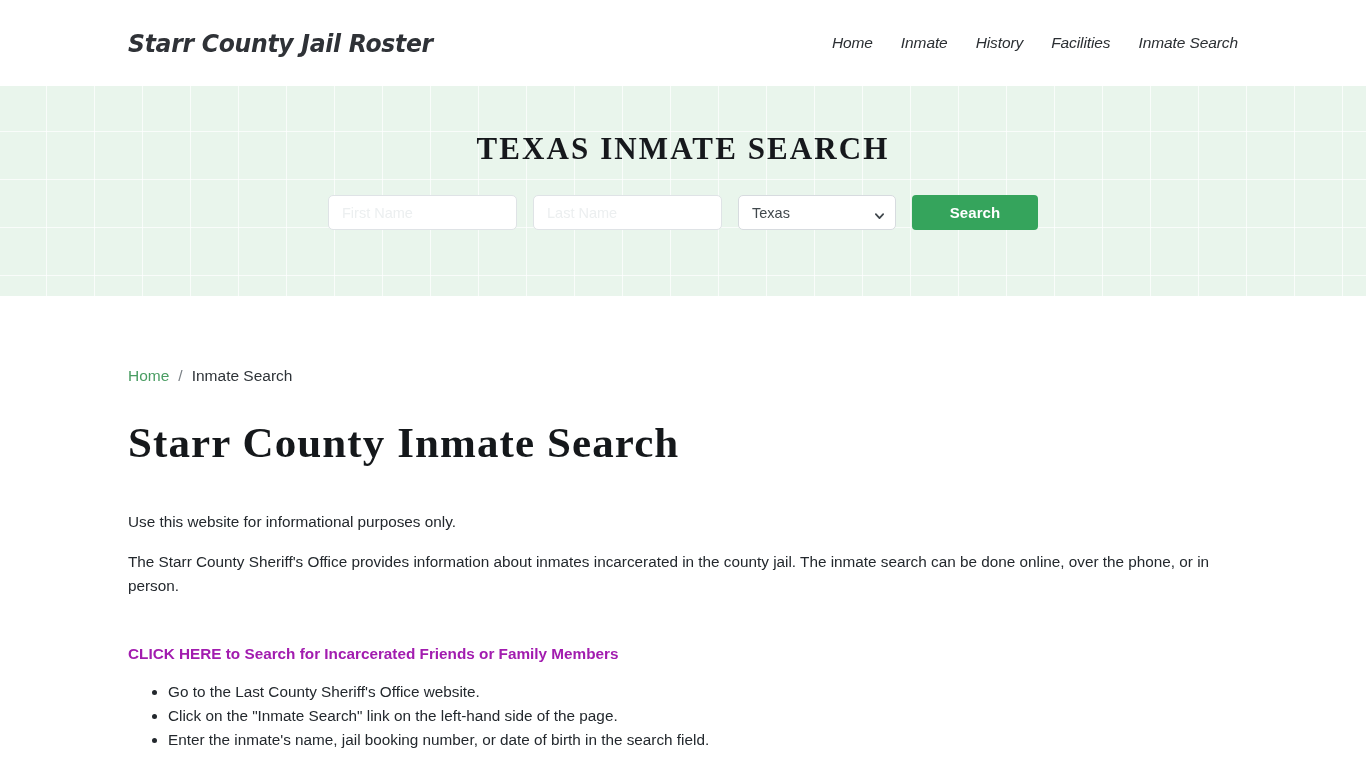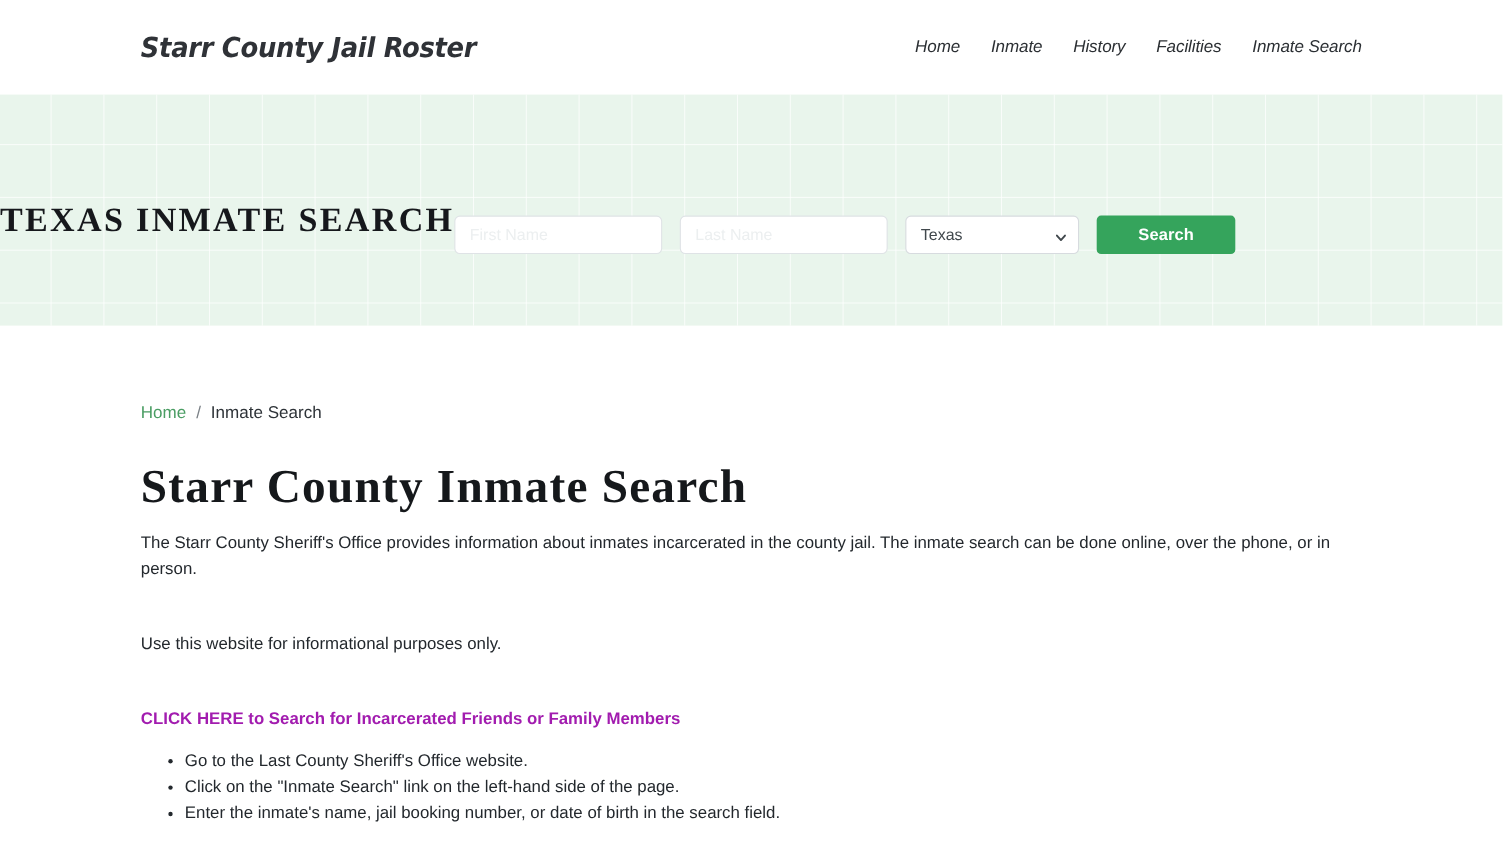--- a/index.html
+++ b/index.html
@@ -53,20 +53,21 @@
   
   .hero {
     height: 210px;
     background-color: #e9f5ec;
     background-image:
       linear-gradient(to right, rgba(255,255,255,0.75) 1px, transparent 1px),
       linear-gradient(to bottom, rgba(255,255,255,0.75) 1px, transparent 1px);
     background-size: 48px 48px;
     background-position: -2px -3px;
     display: flex;
+    flex-direction: column;
     align-items: center;
     justify-content: flex-start;
     padding-top: 45px;
   }
   .hero-title {
     font-family: "Liberation Serif", "DejaVu Serif", serif;
     font-size: 31px;
     font-weight: 700;
     letter-spacing: 2.1px;
     color: #16181c;
@@ -236,22 +237,22 @@
 <main class="content">
 
   <nav class="breadcrumb">
     <a class="crumb-link" href="#">Home</a>
     <span class="crumb-sep">/</span>
     <span class="crumb-current">Inmate Search</span>
   </nav>
 
   <h2 class="page-title">Starr County Inmate Search</h2>
 
+  <p class="para para-1">Use this website for informational purposes only.</p>
   <p class="para para-2">The Starr County Sheriff's Office provides information about inmates incarcerated in the county jail. The inmate search can be done online, over the phone, or in person.</p>
-  <p class="para para-1">Use this website for informational purposes only.</p>
 
   <a class="cta-link" href="#">CLICK HERE to Search for Incarcerated Friends or Family Members</a>
 
 
   <ul class="steps">
     <li>Go to the Last County Sheriff's Office website.</li>
     <li>Click on the "Inmate Search" link on the left-hand side of the page.</li>
     <li>Enter the inmate's name, jail booking number, or date of birth in the search field.</li>
 
   </ul>

